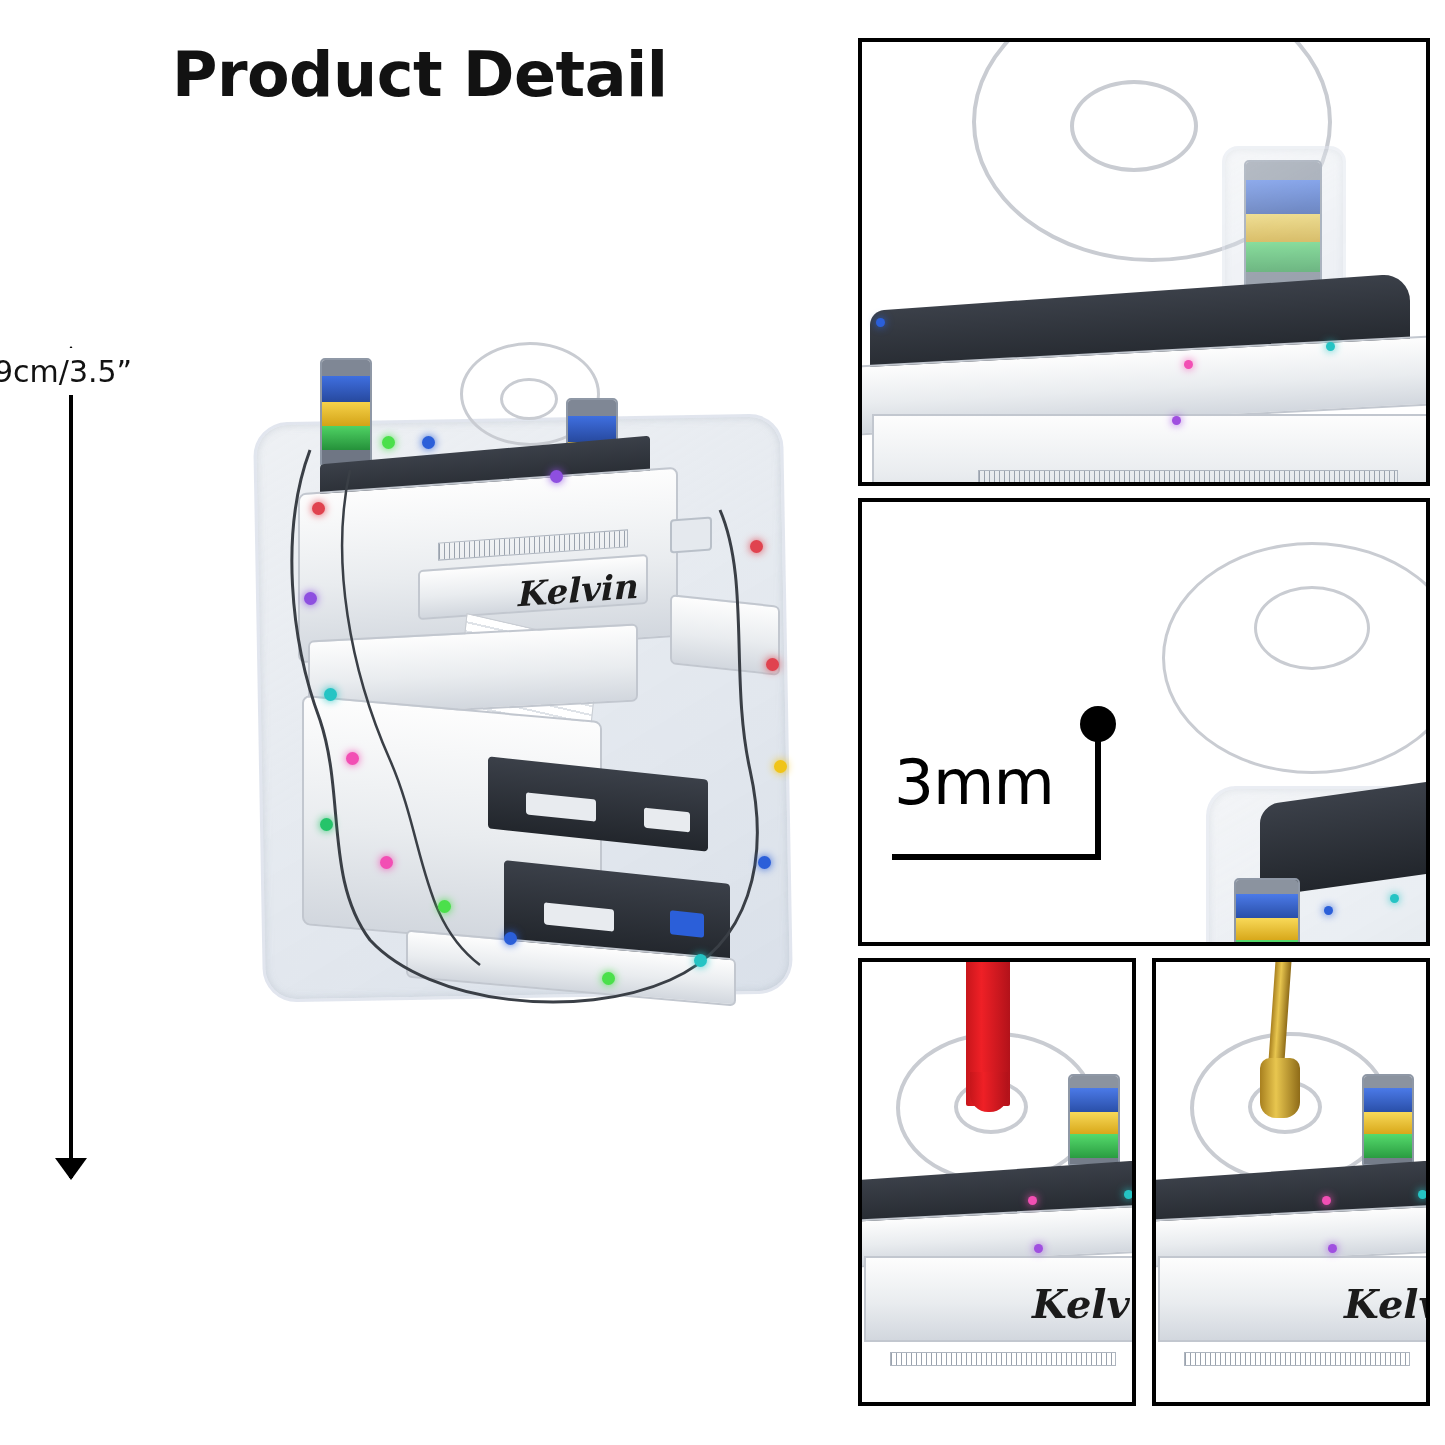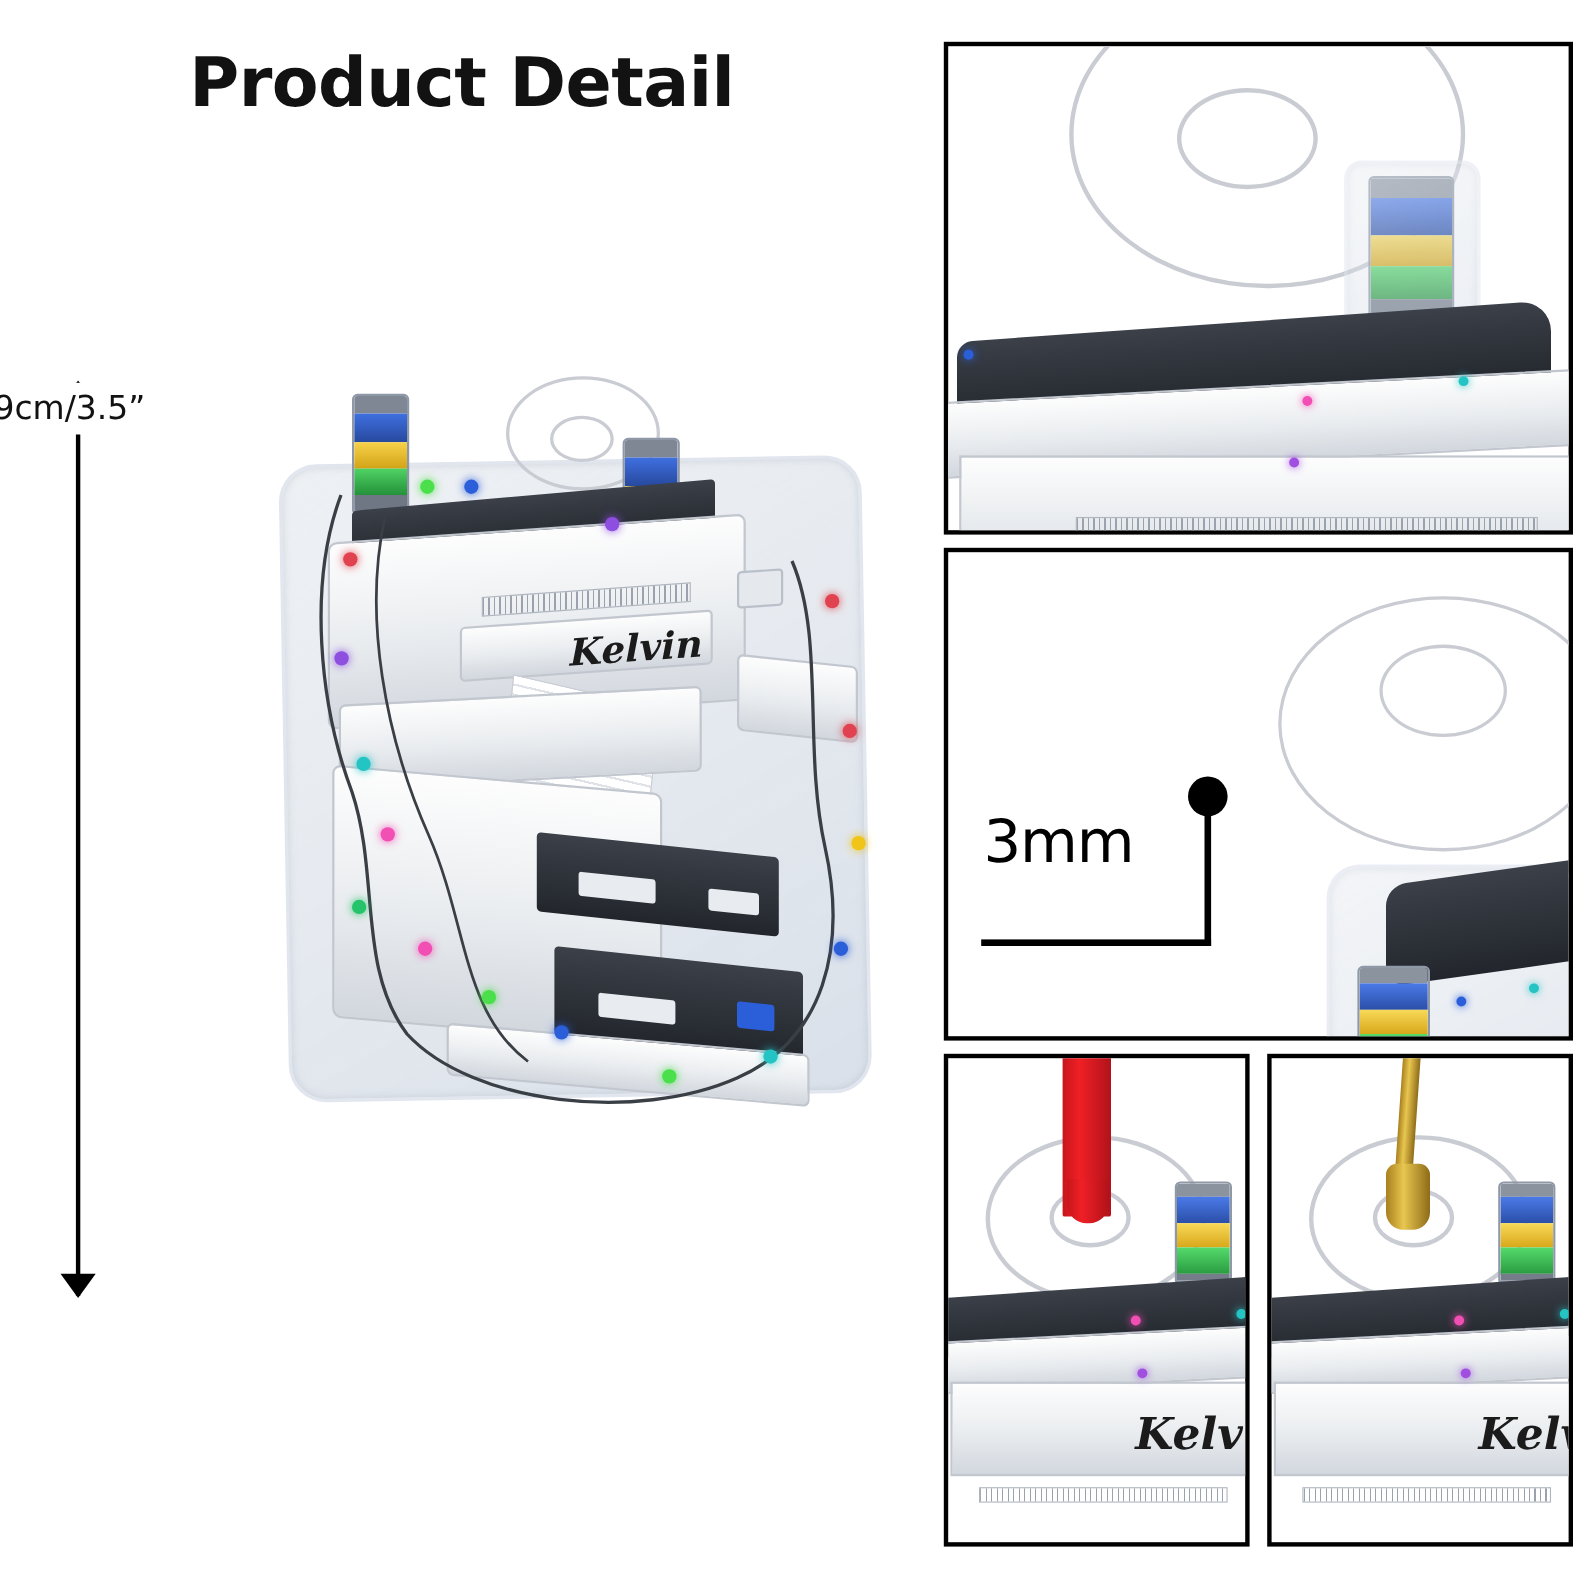--- a/index.html
+++ b/index.html
@@ -123,22 +123,22 @@
     position: absolute;
     left: 0px;
     top: 156px;
     width: 209px;
     height: 6px;
     background: #000;
   }
   #callout-3mm-label {
     position: absolute;
     left: 2px;
-    top: 36px;
-    font-size: 54px;
+    top: 48px;
+    font-size: 63px;
     font-weight: 500;
     color: #000;
     font-family: "DejaVu Sans", sans-serif;
     letter-spacing: -1px;
   }
 
   
   .ring-outline {
     position: absolute;
     border-radius: 50%;

